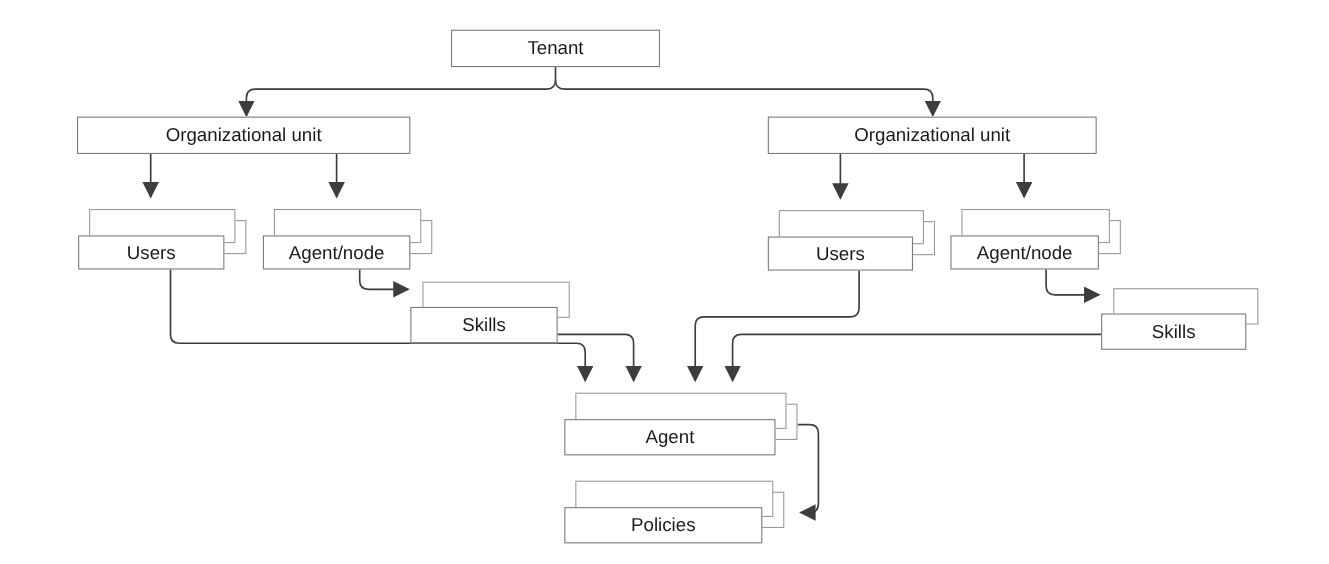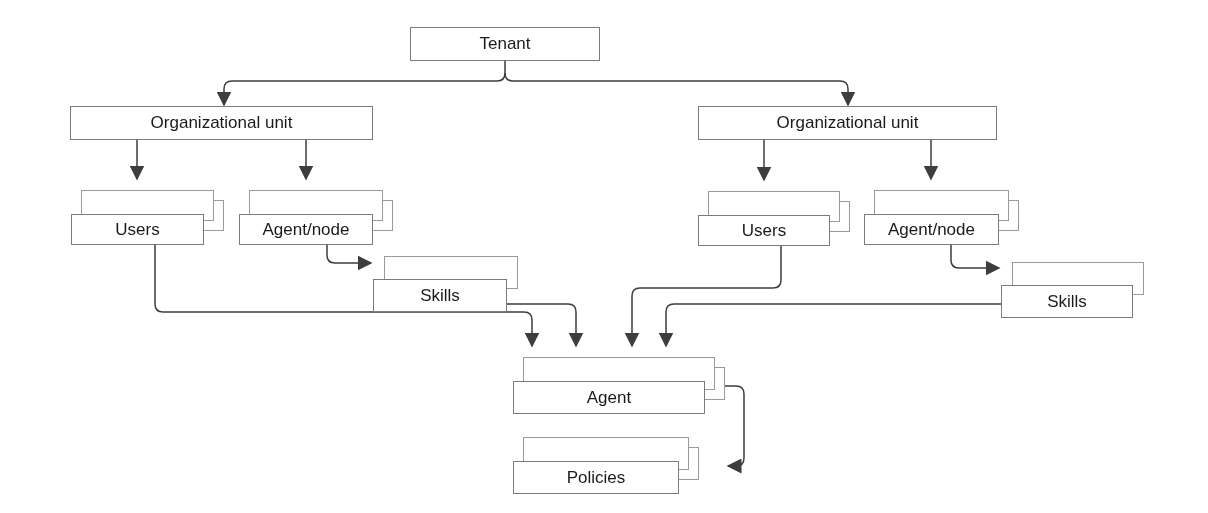--- a/index.html
+++ b/index.html
@@ -49,21 +49,21 @@
   #node-tenant{left:410px;top:27px;width:190px;height:34px;}
   #node-org-unit-left{left:70px;top:106px;width:303px;height:34px;}
   #node-org-unit-right{left:698px;top:106px;width:299px;height:34px;}
   #node-users-left{left:71px;top:180px;}   #node-users-left .layer{width:133px;height:31px;}
   #node-agent-node-left{left:239px;top:180px;} #node-agent-node-left .layer{width:134px;height:31px;}
   #node-users-right{left:698px;top:181px;}  #node-users-right .layer{width:132px;height:31px;}
   #node-agent-node-right{left:864px;top:180px;} #node-agent-node-right .layer{width:135px;height:31px;}
   #node-skills-left{left:373px;top:245px;}  #node-skills-left .layer{width:134px;height:33px;}
   #node-skills-right{left:1001px;top:251px;} #node-skills-right .layer{width:132px;height:33px;}
   #node-roles{left:513px;top:347px;}    #node-roles .layer{width:192px;height:33px;}
-  #node-policies{left:513px;top:427px;} #node-policies .layer{width:166px;height:33px;}
+  #node-policies{left:513px;top:427px;} #node-policies .layer{width:180px;height:33px;}
 </style>
 </head>
 <body>
 
 <div class="canvas">
 
   <svg class="edges" width="1208" height="513" viewBox="0 0 1208 513">
     <defs>
       <marker id="arrow" viewBox="0 0 10 10" refX="9" refY="5" markerWidth="10" markerHeight="10" orient="auto-start-reverse">
         <path d="M0,0 L10,5 L0,10 Z"></path>

